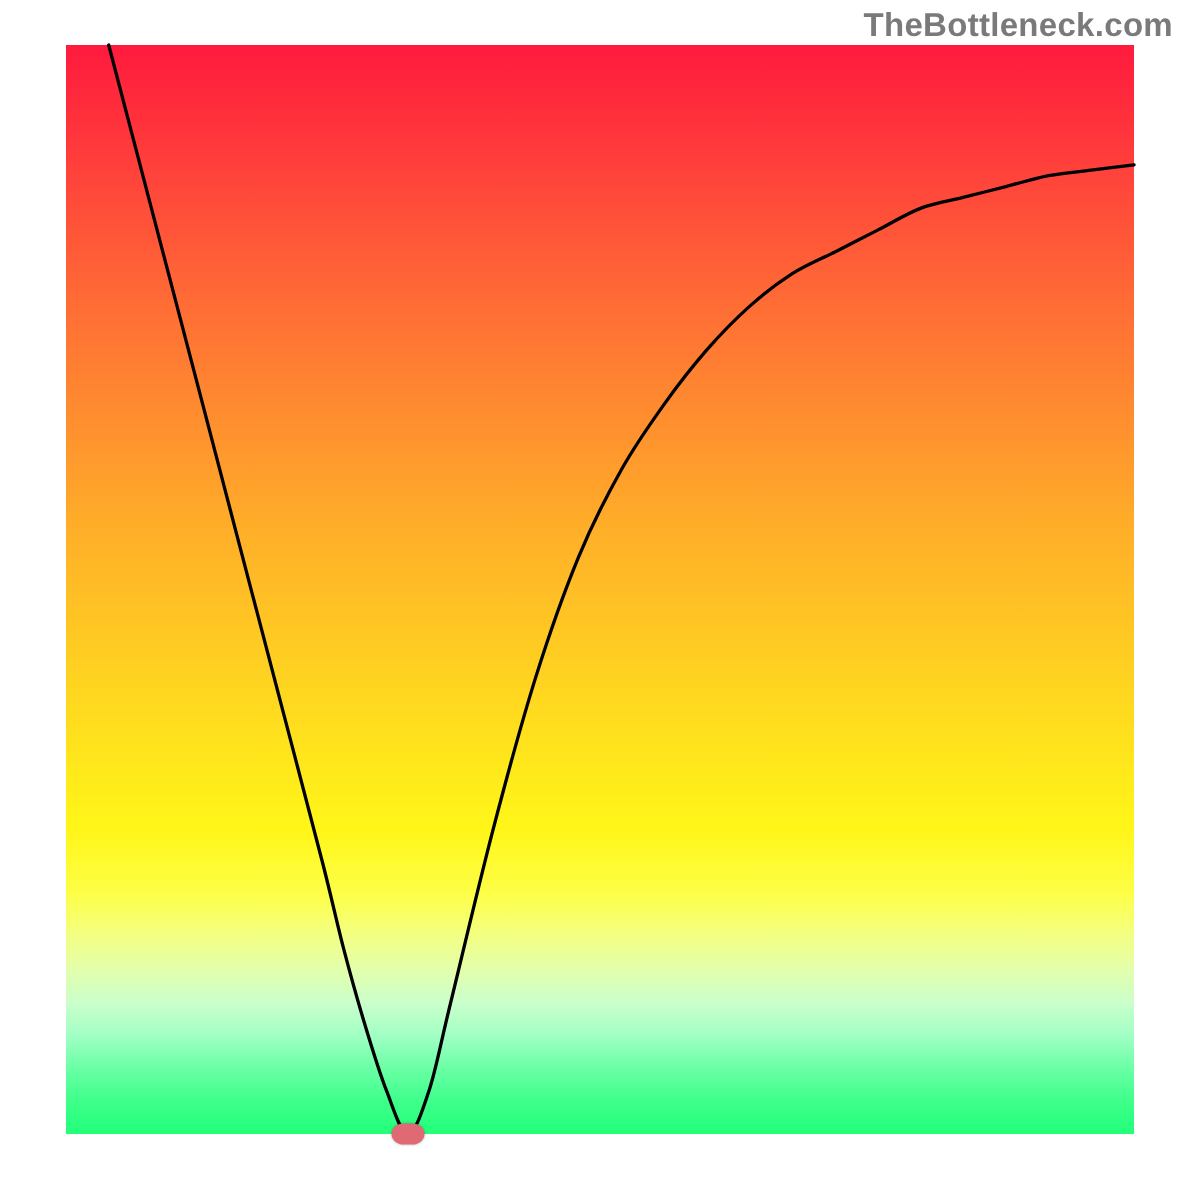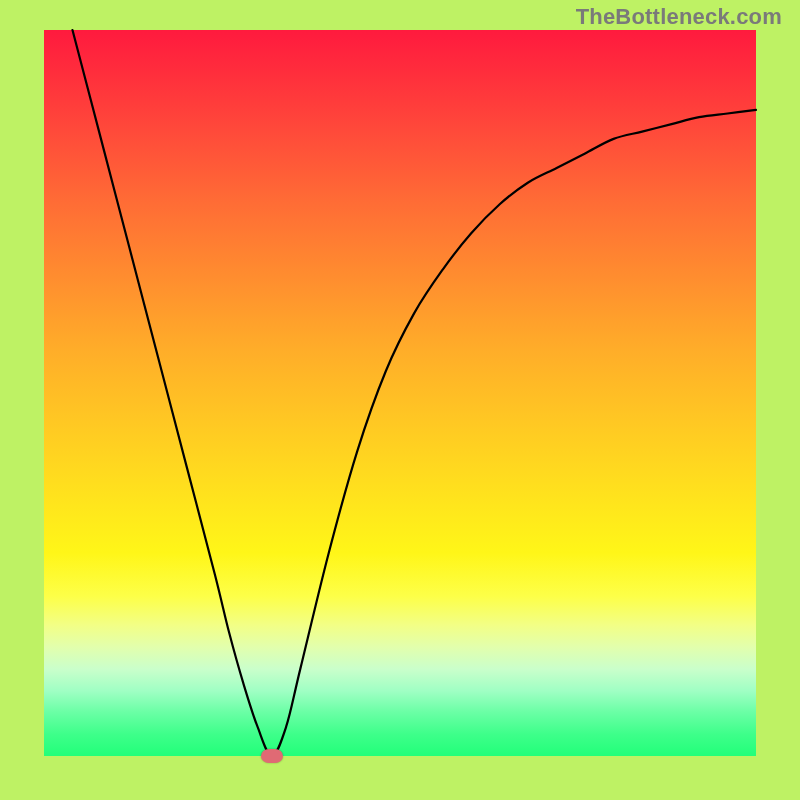--- a/index.html
+++ b/index.html
@@ -9,21 +9,21 @@
     height: 800px;
     background: #000000;
     overflow: hidden;
   }
   .frame {
     position: absolute;
     top: 0;
     left: 0;
     width: 800px;
     height: 800px;
-    background: #bef264;
+    background: #ffffff;
   }
   .plot-area {
     position: absolute;
     left: 44px;
     top: 30px;
     width: 712px;
     height: 726px;
     background: linear-gradient(to bottom,
       #ff1a3e 0%,
       #ff2e3c 6%,

